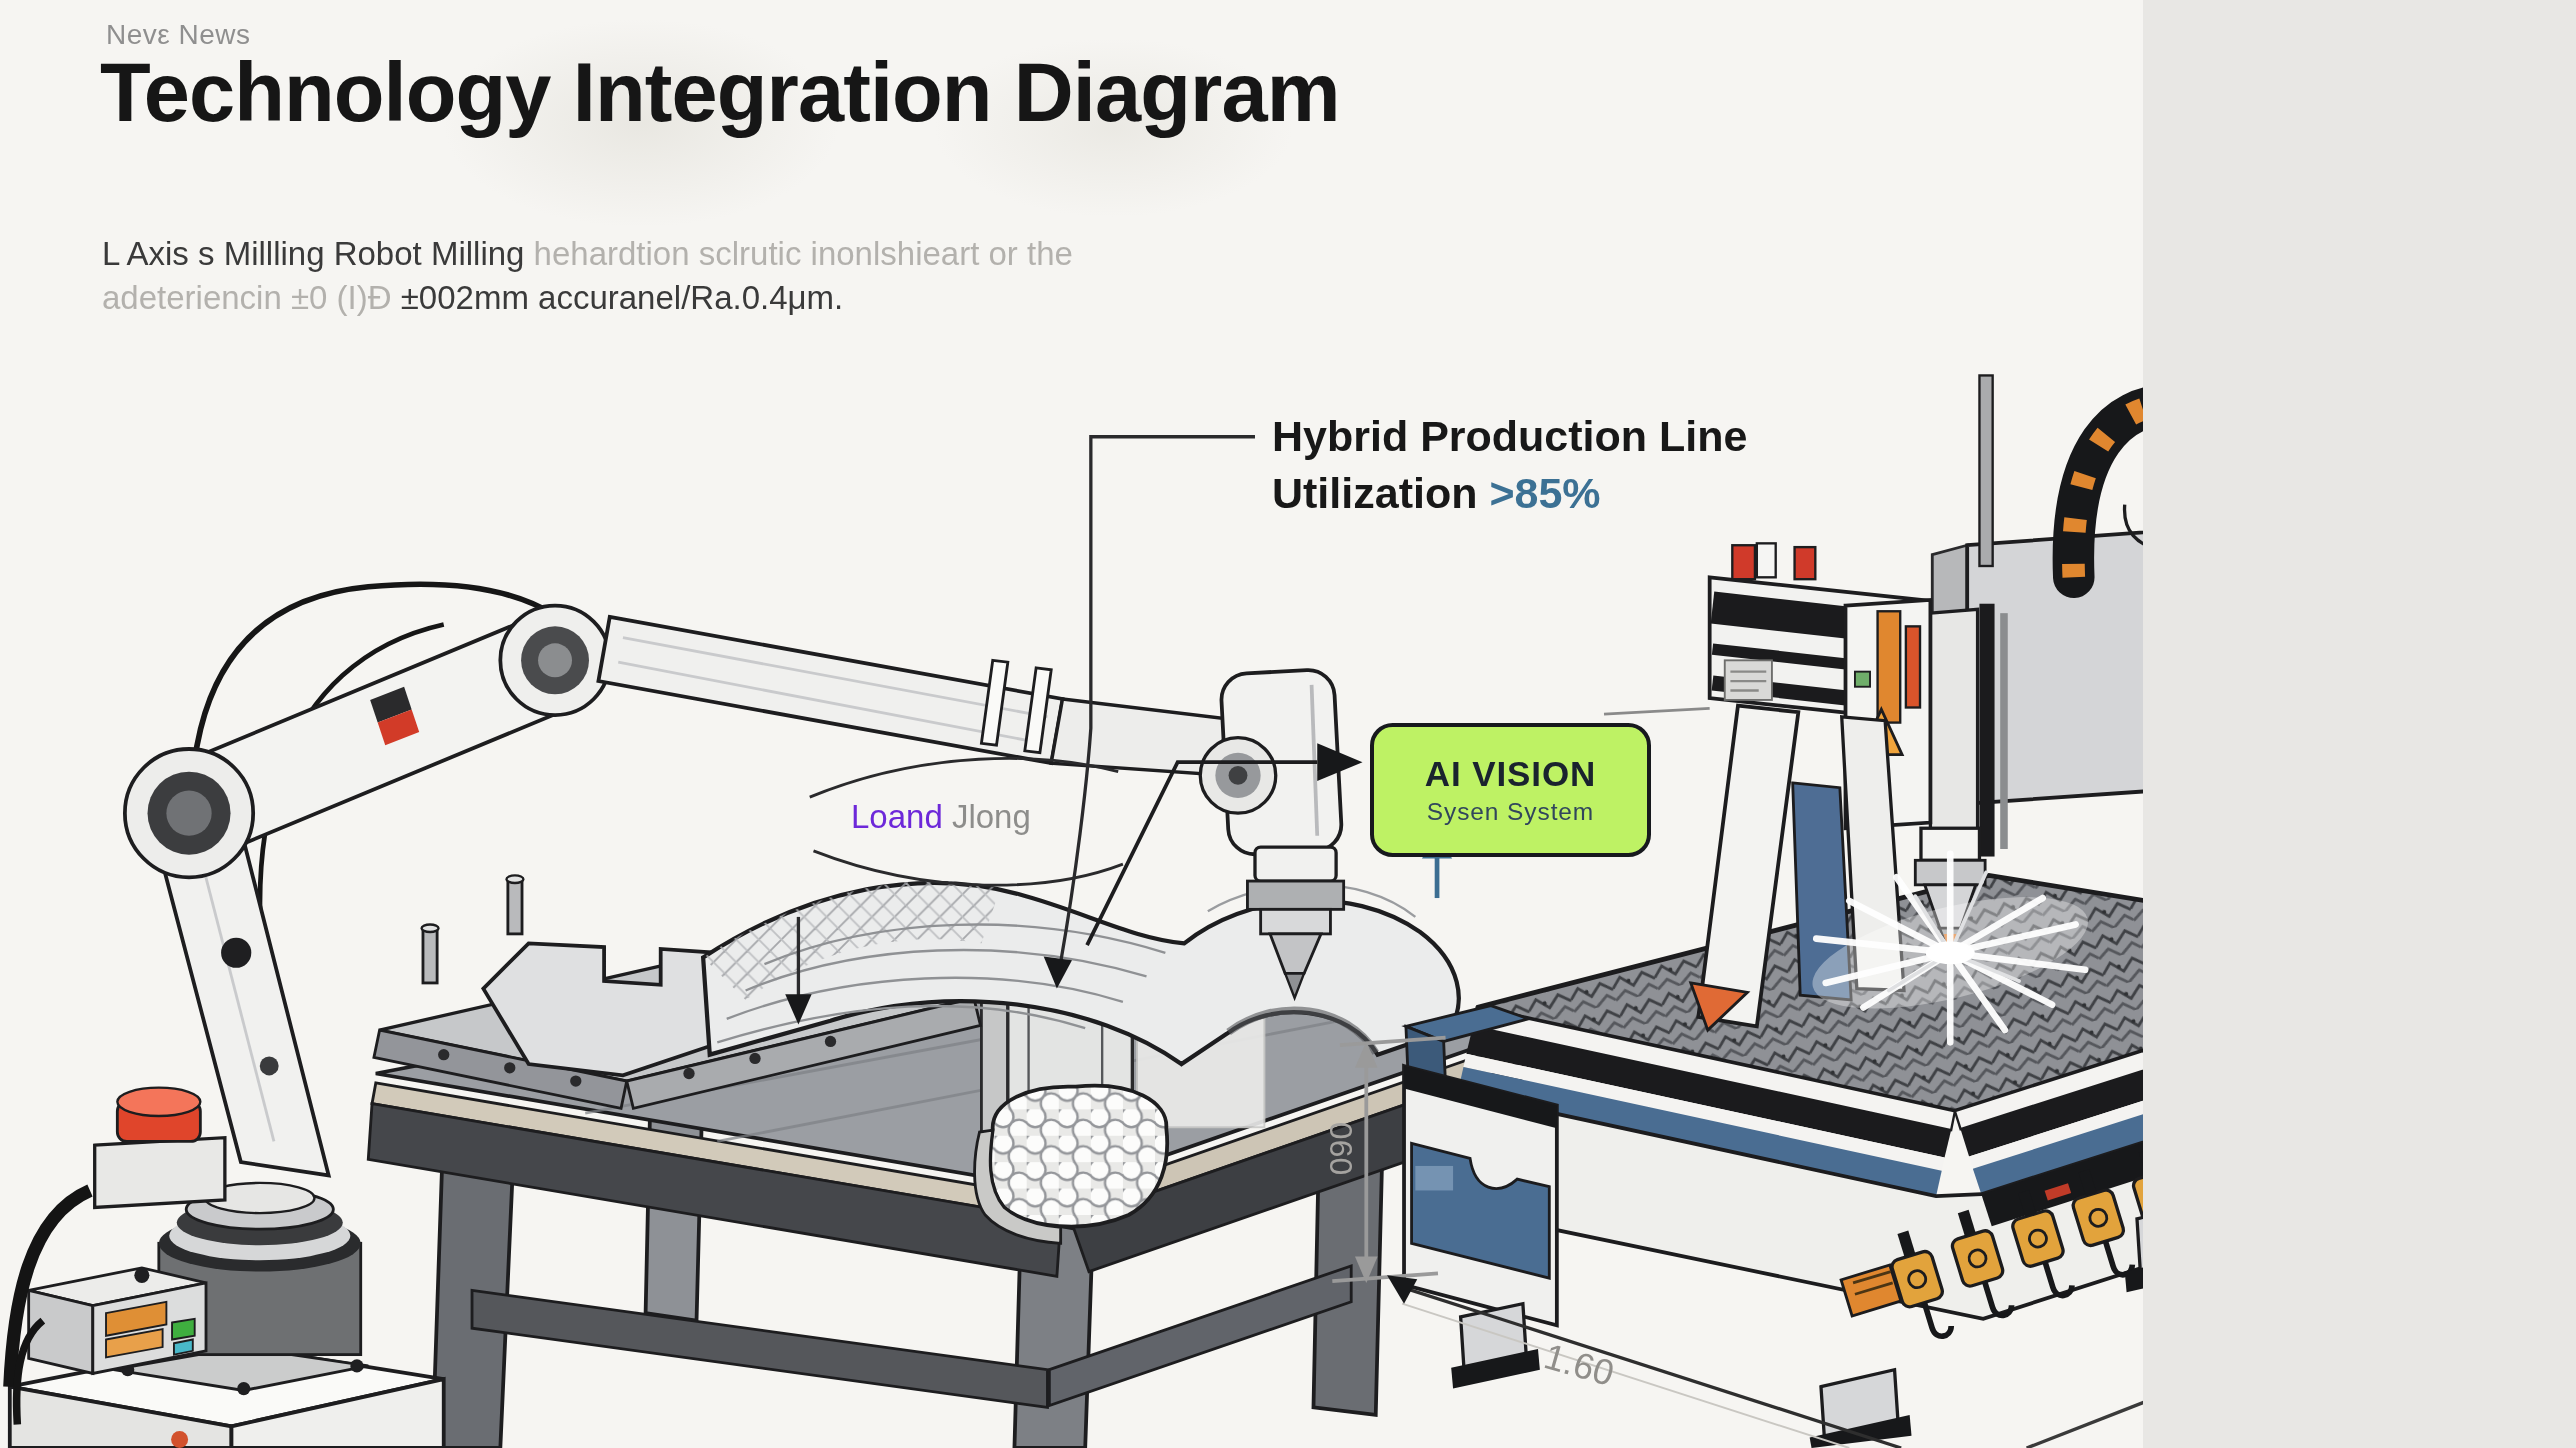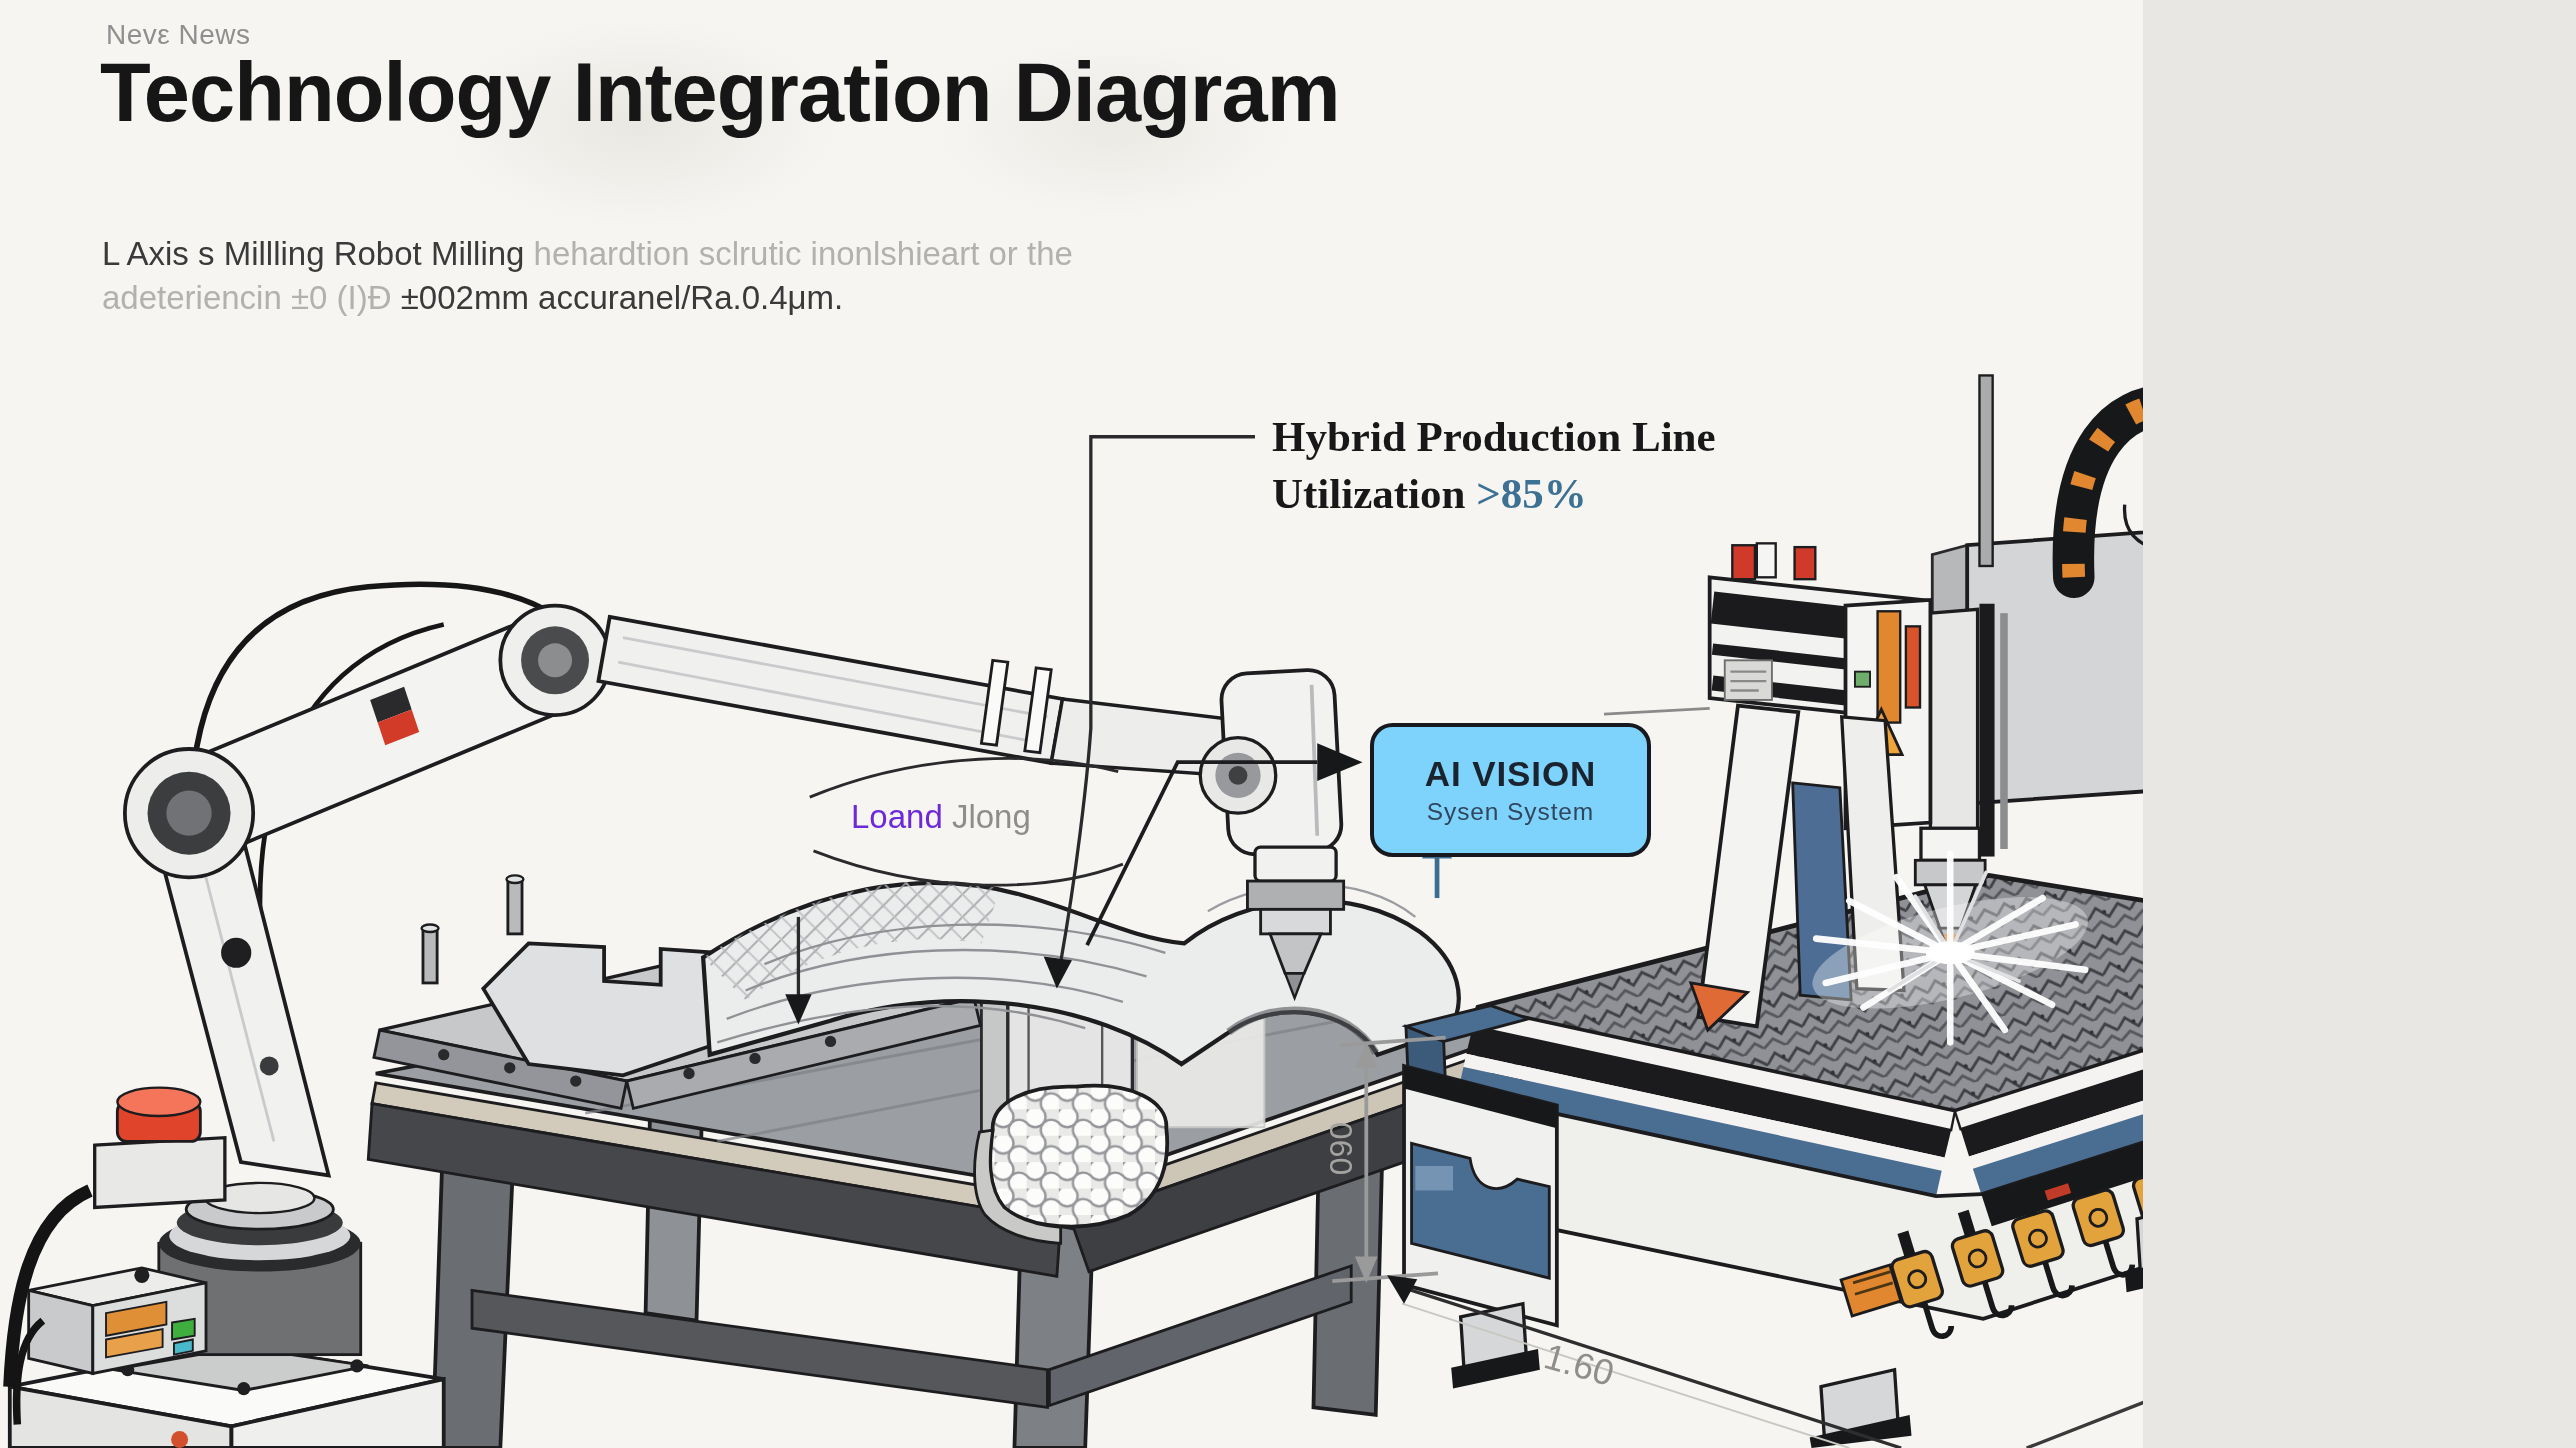--- a/index.html
+++ b/index.html
@@ -10,25 +10,25 @@
   .blob{position:absolute;border-radius:50%;}
   .blob1{left:443px;top:19px;width:396px;height:208px;background:radial-gradient(closest-side,rgba(222,220,212,.55),rgba(222,220,212,0));}
   .blob2{left:934px;top:38px;width:359px;height:179px;background:radial-gradient(closest-side,rgba(224,222,214,.5),rgba(224,222,214,0));}
   .brand{left:106px;top:19px;font-size:28px;color:#8f8f8f;letter-spacing:0.5px;}
   .title{left:100px;top:45px;font-size:83px;font-weight:700;color:#161616;letter-spacing:-0.9px;}
   .pagenum{left:2450px;top:26.4px;font-size:52px;font-weight:600;color:#b1afac;letter-spacing:2.8px;}
   .subtitle{left:102px;top:232px;font-size:33px;line-height:44px;}
   .s-dark{color:#3a3a3a;} .s-light{color:#b3b1ad;}
   .toplabel{left:1536px;top:230px;font-size:38px;color:#242424;letter-spacing:0.5px;}
   .blue{color:#3c7194;font-weight:600;}
-  .callout{left:1272px;top:408px;font-size:43px;font-weight:700;color:#181818;line-height:57px;font-family:Liberation Serif, serif;}
+  .callout{left:1272px;top:408px;font-size:43px;font-weight:700;color:#181818;line-height:57px;}
   .callout .blue{font-weight:700;}
   .loadlabel{left:851px;top:798px;font-size:33px;}
   .l-dark{color:#6d28d9;} .l-light{color:#8d8d8b;}
-  .aibox{left:1370px;top:723px;width:281px;height:134px;background:#7dd3fc;border:4.7px solid #17191e;
+  .aibox{left:1370px;top:723px;width:281px;height:134px;background:#bef264;border:4.7px solid #17191e;
          border-radius:22.6px;display:flex;flex-direction:column;align-items:center;justify-content:center;box-sizing:border-box;}
   .aibox .t1{font-size:35px;font-weight:700;color:#1a232e;letter-spacing:0.9px;}
   .aibox .t2{font-size:24.5px;color:#31465c;margin-top:3.8px;letter-spacing:0.9px;}
   .dimh{left:1280px;top:1130px;width:123px;text-align:center;font-size:32px;color:#a5a3a0;transform:rotate(-90deg);}
   .dimw{left:1544px;top:1344px;font-size:36px;color:#908e8a;transform:rotate(16deg);}
   .dimd{left:2155px;top:1325px;font-size:34px;color:#99968f;transform:rotate(-20deg);}
   .watermark{left:2217px;top:1325px;font-size:66px;font-weight:700;color:rgba(255,255,255,.96);
              text-shadow:0 1.9px 7.5px rgba(150,148,140,.55);letter-spacing:1.9px;}
 </style>
 </head>

